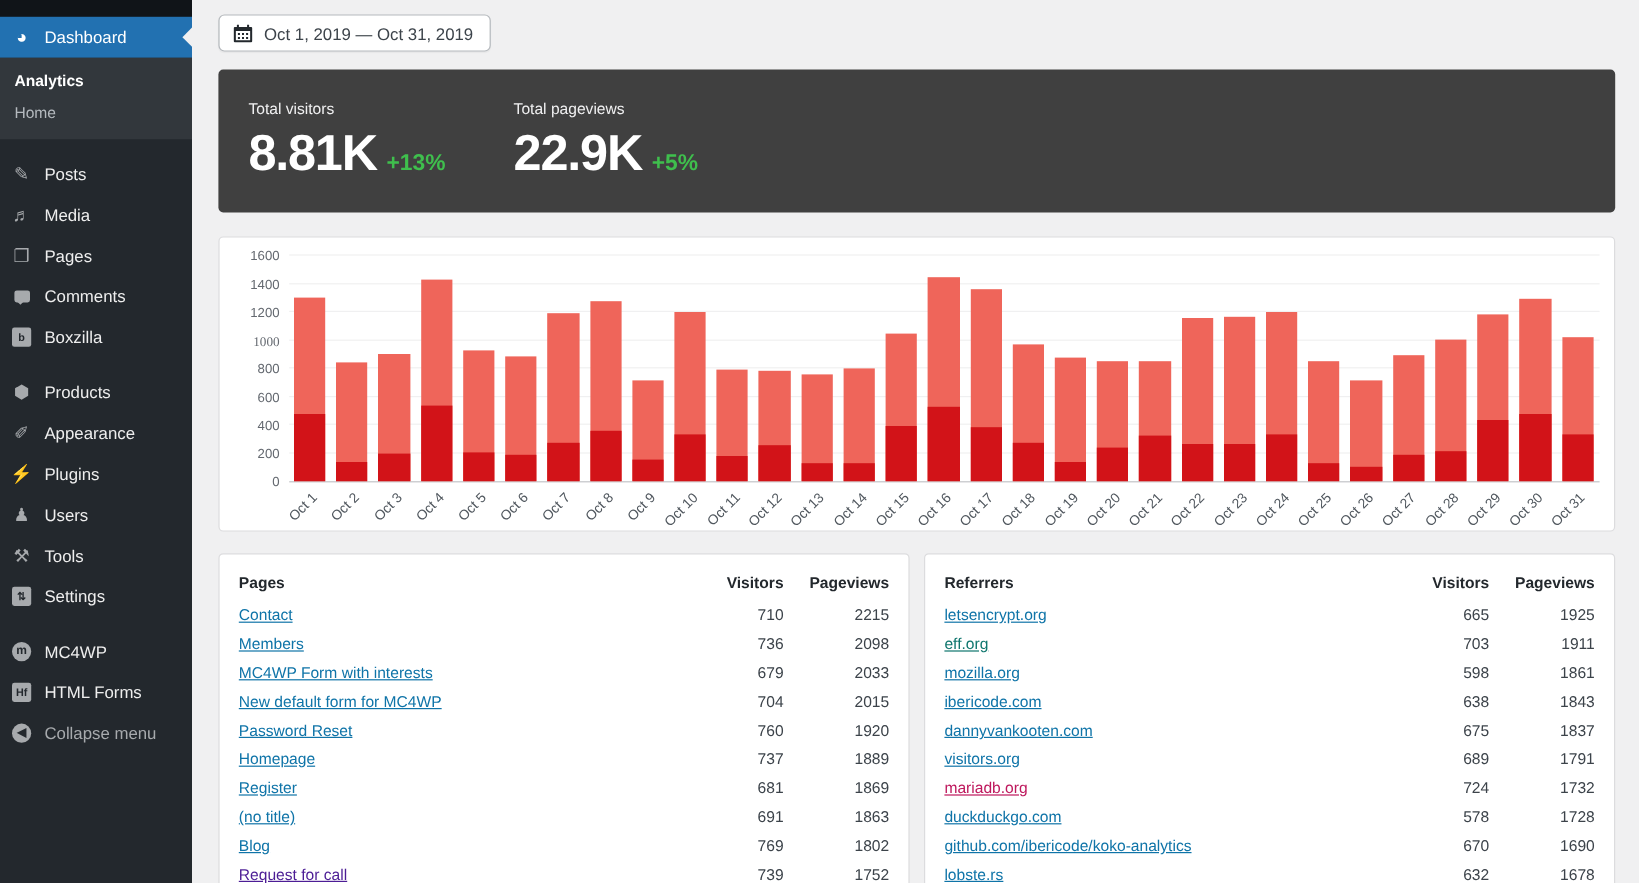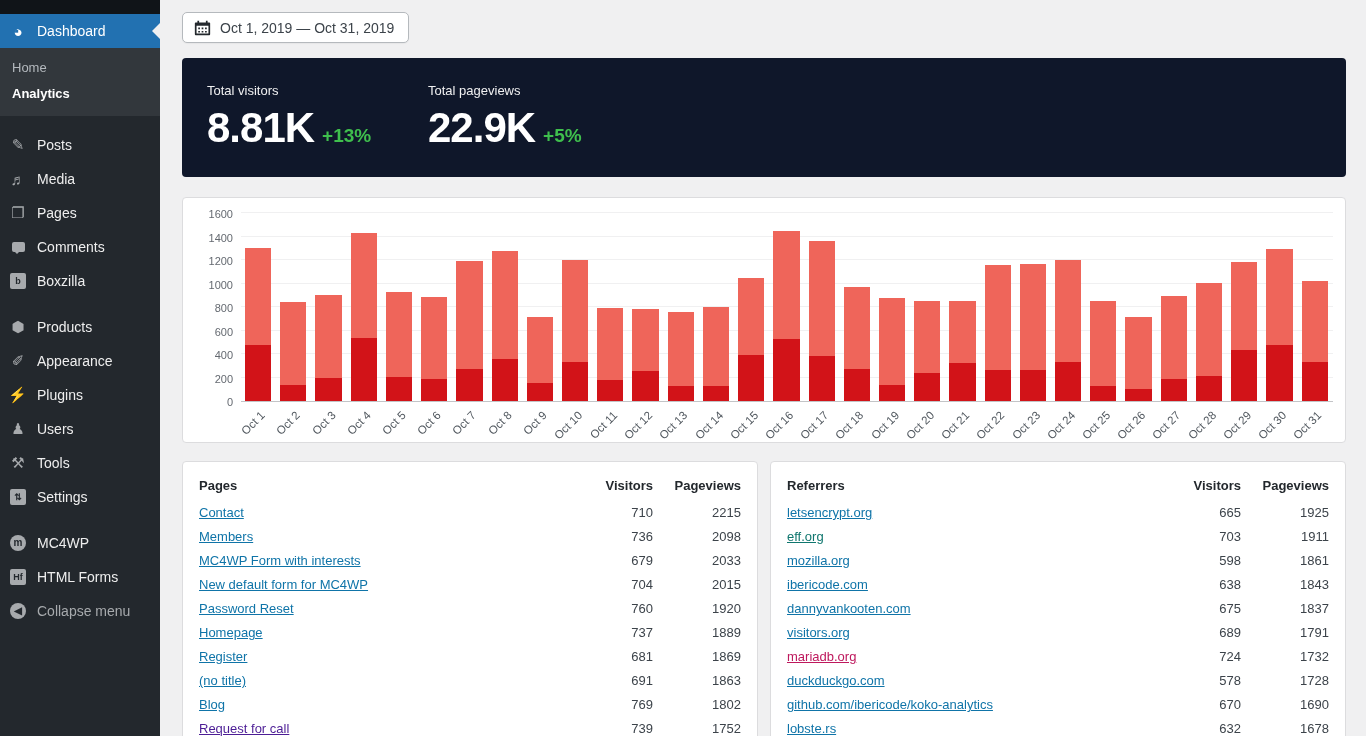--- a/index.html
+++ b/index.html
@@ -22,21 +22,21 @@
   .icon-bubble::after { content: ""; position: absolute; left: 2px; top: 9px; border: 3px solid transparent; border-top-color: #a7aaad; }
   .submenu { background: #32373c; padding: 7px 0 9px; }
   .submenu-item { display: block; padding: 5px 12px; font-size: 13px; color: #b4b9be; line-height: 16px; cursor: pointer; }
   .submenu-item.current { color: #fff; font-weight: bold; }
 
   
   .content { flex: 1; padding: 12px 20px 0 22px; overflow: hidden; }
   .date-btn { display: inline-flex; align-items: center; gap: 9px; height: 31px; padding: 0 14px 0 11px; background: #fff; border: 1px solid #b5b9bd; border-radius: 5px; font-size: 14px; color: #3c434a; font-family: inherit; cursor: pointer; box-shadow: 0 1px 1px rgba(0,0,0,.04); }
   .date-btn svg { display: block; }
 
-  .totals-panel { margin-top: 15px; background: #0f172a; border-radius: 4px; padding: 25px 25px 28px; display: flex; }
+  .totals-panel { margin-top: 15px; background: #404040; border-radius: 4px; padding: 25px 25px 28px; display: flex; }
   .total-block { width: 221px; }
   .total-label { color: #f0f0f1; font-size: 13px; margin-bottom: 9px; }
   .total-value-row { display: flex; align-items: baseline; gap: 8px; }
   .total-value { color: #fff; font-size: 42px; font-weight: bold; line-height: 1; letter-spacing: -1px; }
   .total-change { font-size: 19px; font-weight: bold; }
 
   .card { background: #fff; border: 1px solid #dcdcde; border-radius: 4px; }
   .chart-card { margin-top: 20px; height: 246px; padding: 16px 12px 0 14px; }
 
   .chart { display: flex; }
@@ -64,22 +64,22 @@
 <div class="app">
 
   <aside class="sidebar">
     <div class="top-strip"></div>
     <nav id="admin-menu">
         <div class="menu-item active" style="background: rgb(34, 113, 177);">
           <span class="mi-icon" style="color: rgb(255, 255, 255);">◕</span>
           <span>Dashboard</span>
         </div>
         <div class="submenu">
+          <a class="submenu-item current">Analytics</a>
           <a class="submenu-item">Home</a>
-          <a class="submenu-item current">Analytics</a>
         </div>
         <div class="menu-item gap-before">
           <span class="mi-icon">✎</span>
           <span>Posts</span>
         </div>
         <div class="menu-item">
           <span class="mi-icon">♬</span>
           <span>Media</span>
         </div>
         <div class="menu-item">
@@ -174,21 +174,21 @@
     </section>
 
     <section class="card chart-card">
       <div class="chart">
         <div class="y-axis" id="y-axis">
             <span class="y-tick" style="bottom: 0px;">0</span>
             <span class="y-tick" style="bottom: 23.5px;">200</span>
             <span class="y-tick" style="bottom: 47px;">400</span>
             <span class="y-tick" style="bottom: 70.5px;">600</span>
             <span class="y-tick" style="bottom: 94px;">800</span>
-            <span class="y-tick" style="bottom: 117.5px;">1000</span>
+            <span class="y-tick" style="bottom: 117.5px; font-family: Liberation Serif, serif;">1000</span>
             <span class="y-tick" style="bottom: 141px;">1200</span>
             <span class="y-tick" style="bottom: 164.5px;">1400</span>
             <span class="y-tick" style="bottom: 188px;">1600</span>
           </div>
         <div class="plot" id="plot">
           <div id="gridlines">
               <div class="gridline" style="bottom: 23.5px;"></div>
               <div class="gridline" style="bottom: 47px;"></div>
               <div class="gridline" style="bottom: 70.5px;"></div>
               <div class="gridline" style="bottom: 94px;"></div>

